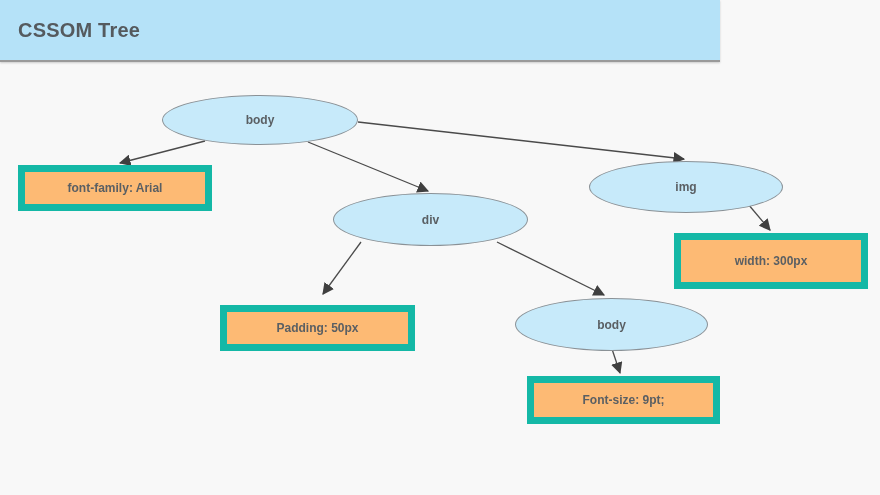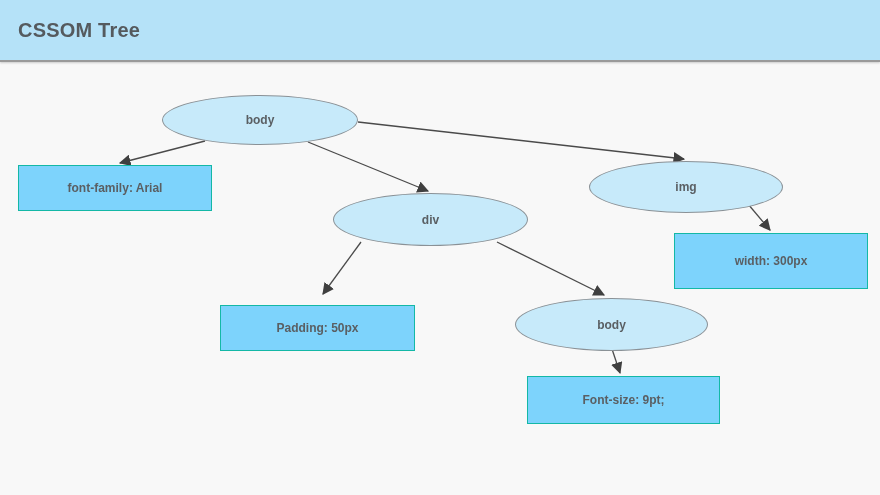--- a/index.html
+++ b/index.html
@@ -10,21 +10,21 @@
     overflow: hidden;
     font-family: "Liberation Sans", sans-serif;
     background: #f8f8f8;
   }
   .app {
     width: 880px;
     height: 495px;
     position: relative;
   }
   .header {
-    width: 880px;
+    width: 720px;
     height: 62px;
     background: #b5e2f8;
     border-bottom: 2px solid #9a9a9a;
     box-shadow: 0 1px 2px rgba(0,0,0,0.18);
     display: flex;
     align-items: center;
     box-sizing: border-box;
     position: relative;
     z-index: 2;
   }
@@ -61,22 +61,22 @@
     color: #5a5f63;
     box-sizing: border-box;
     text-align: center;
   }
   .node.ellipse {
     background: #c7eafa;
     border: 1px solid #8a9196;
     border-radius: 50%;
   }
   .node.rect {
-    background: #7dd3fc;
-    border: 1px solid #14b8a6;
+    background: #fdba74;
+    border: 7px solid #14b8a6;
   }
   .multiline-inner {
     text-align: right;
     line-height: 20px;
   }
   #node-body        { left: 162px; top:  33px; width: 196px; height: 50px; }
   #node-div         { left: 333px; top: 131px; width: 195px; height: 53px; text-align: right; }
   #node-img         { left: 589px; top:  99px; width: 194px; height: 52px; align-items: center; }
   #node-span        { left: 515px; top: 236px; width: 193px; height: 53px; }
   #node-font-family { left:  18px; top: 103px; width: 194px; height: 46px; }

